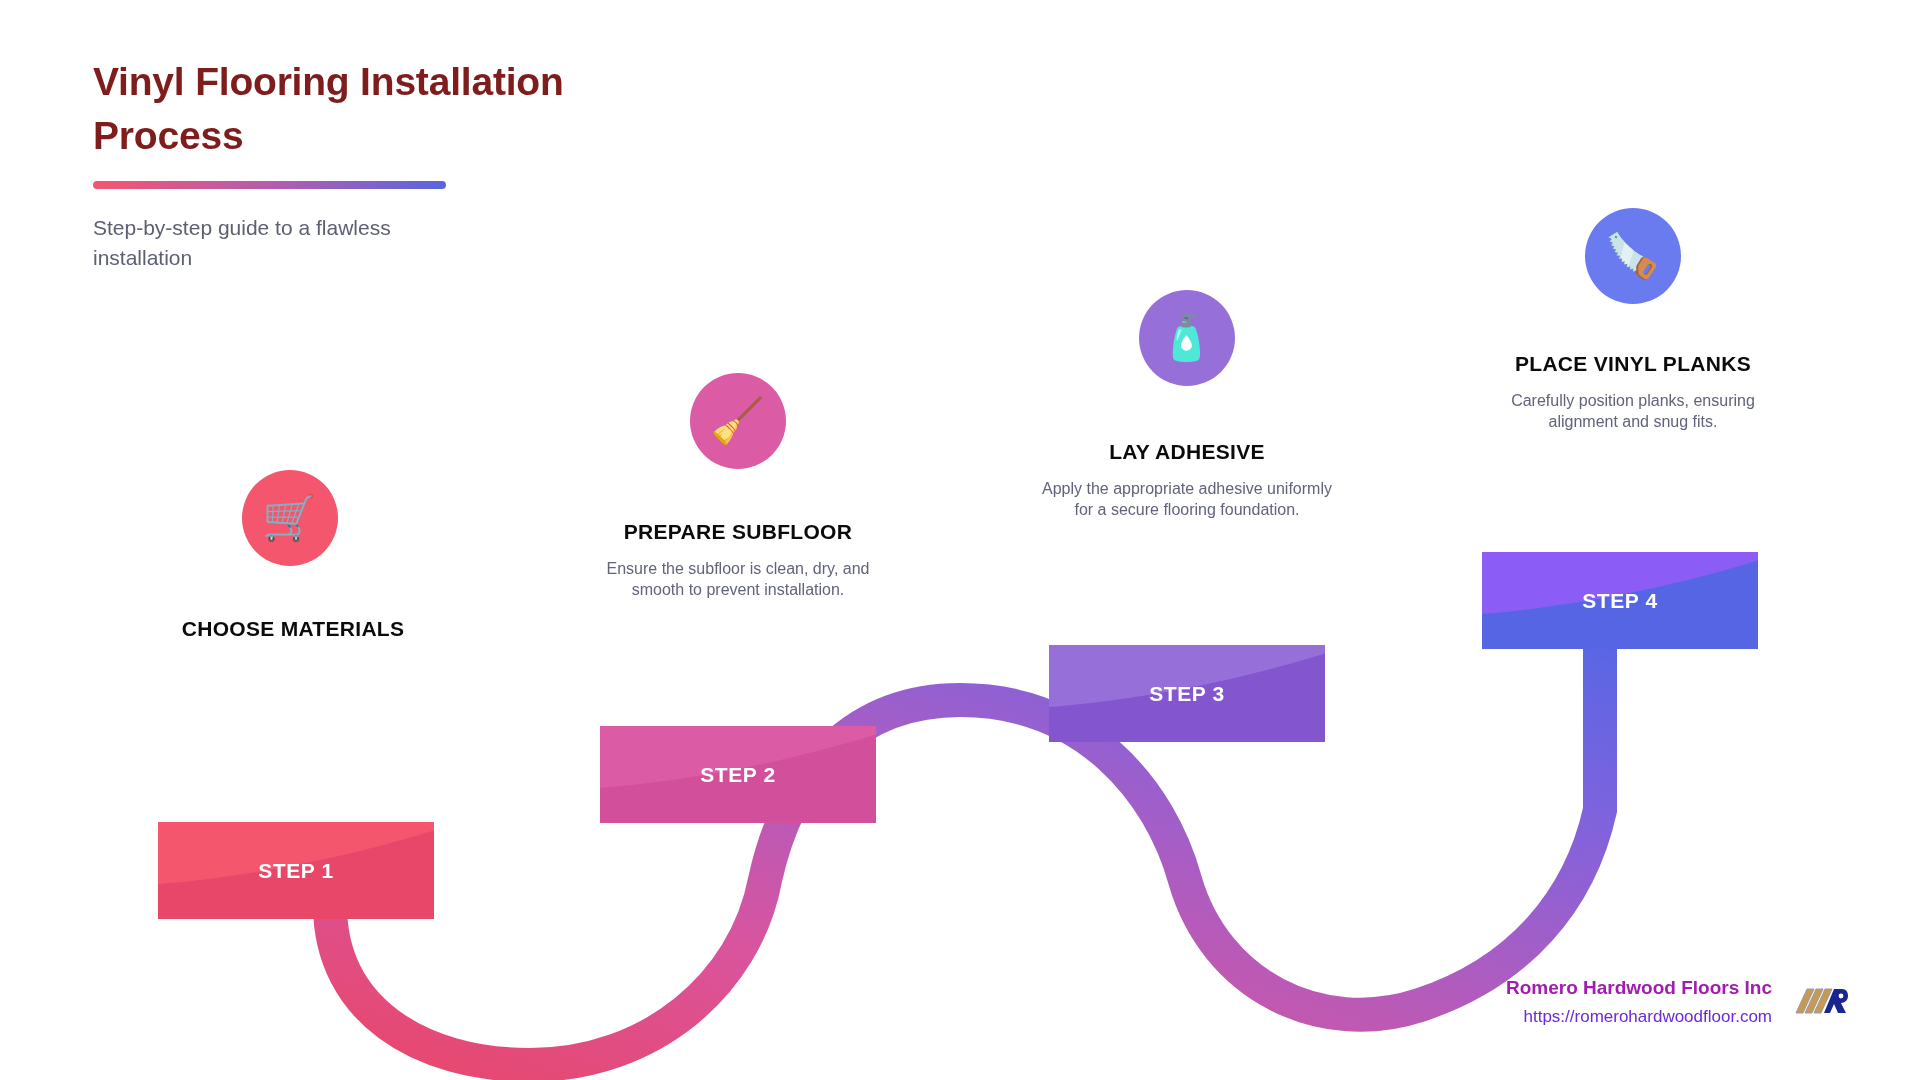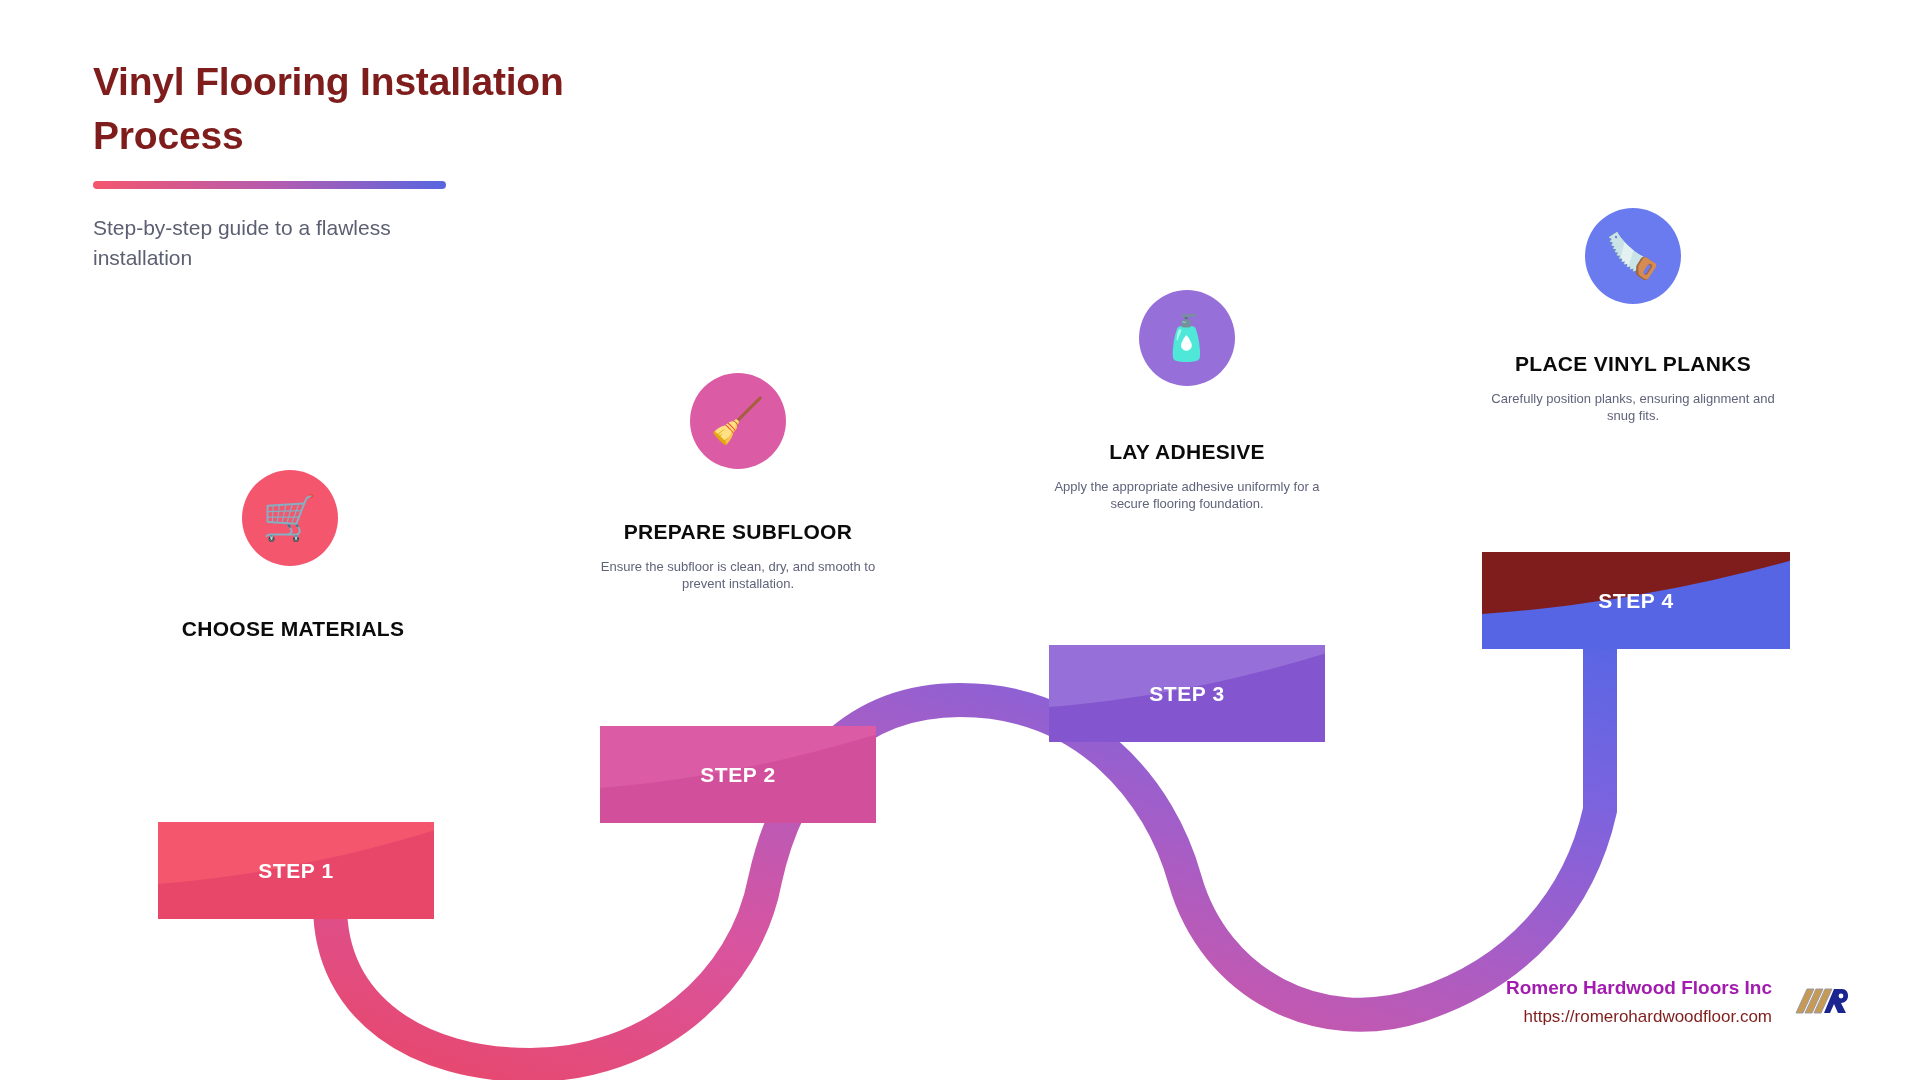--- a/index.html
+++ b/index.html
@@ -79,21 +79,21 @@
   }
   .step-heading {
     font-size: 21px;
     font-weight: bold;
     color: #0B0B0B;
     letter-spacing: 0.3px;
     margin: 0 0 14px 0;
     white-space: nowrap;
   }
   .step-desc {
-    font-size: 13px;
+    font-size: 16px;
     line-height: 1.33;
     color: #60637A;
     margin: 0;
   }
 
   
   .step-banner {
     position: absolute;
     width: 276px;
     height: 97px;
@@ -132,21 +132,21 @@
     text-align: right;
   }
   #footer-company {
     font-size: 19px;
     font-weight: bold;
     color: #a21caf;
     margin: 0 0 8px 0;
   }
   #footer-url {
     font-size: 17px;
-    color: #7f1d1d;
+    color: #6d28d9;
     margin: 0;
   }
   #footer-logo {
     width: 62px;
     height: 46px;
     flex: 0 0 auto;
   }
 </style>
 </head>
 <body>
@@ -225,21 +225,21 @@
 </div>
 
 <div class="step">
   <div class="step-icon-circle" style="left:1585px; top:208px; background:#6A7BF0;">
     <span>🪚</span>
   </div>
   <div class="step-text" style="left:1488px; top:352px;">
     <h3 class="step-heading">PLACE VINYL PLANKS</h3>
     <p class="step-desc">Carefully position planks, ensuring alignment and snug fits.</p>
   </div>
-  <div class="step-banner" style="left:1482px; top:552px; background:#7f1d1d;padding-left:32px;">
+  <div class="step-banner" style="left:1482px; top:552px; background:#8b5cf6;">
     <svg class="banner-swoosh" viewBox="0 0 120 100" preserveAspectRatio="none">
       <path d="M0 66 C 35 60, 75 42, 120 0 L 120 100 L 0 100 Z" fill="#5565E4"></path>
     </svg>
     <div class="banner-label">STEP 4</div>
   </div>
 </div>
 
 <div id="footer">
   <div id="footer-text">
     <p id="footer-company">Romero Hardwood Floors Inc</p>

